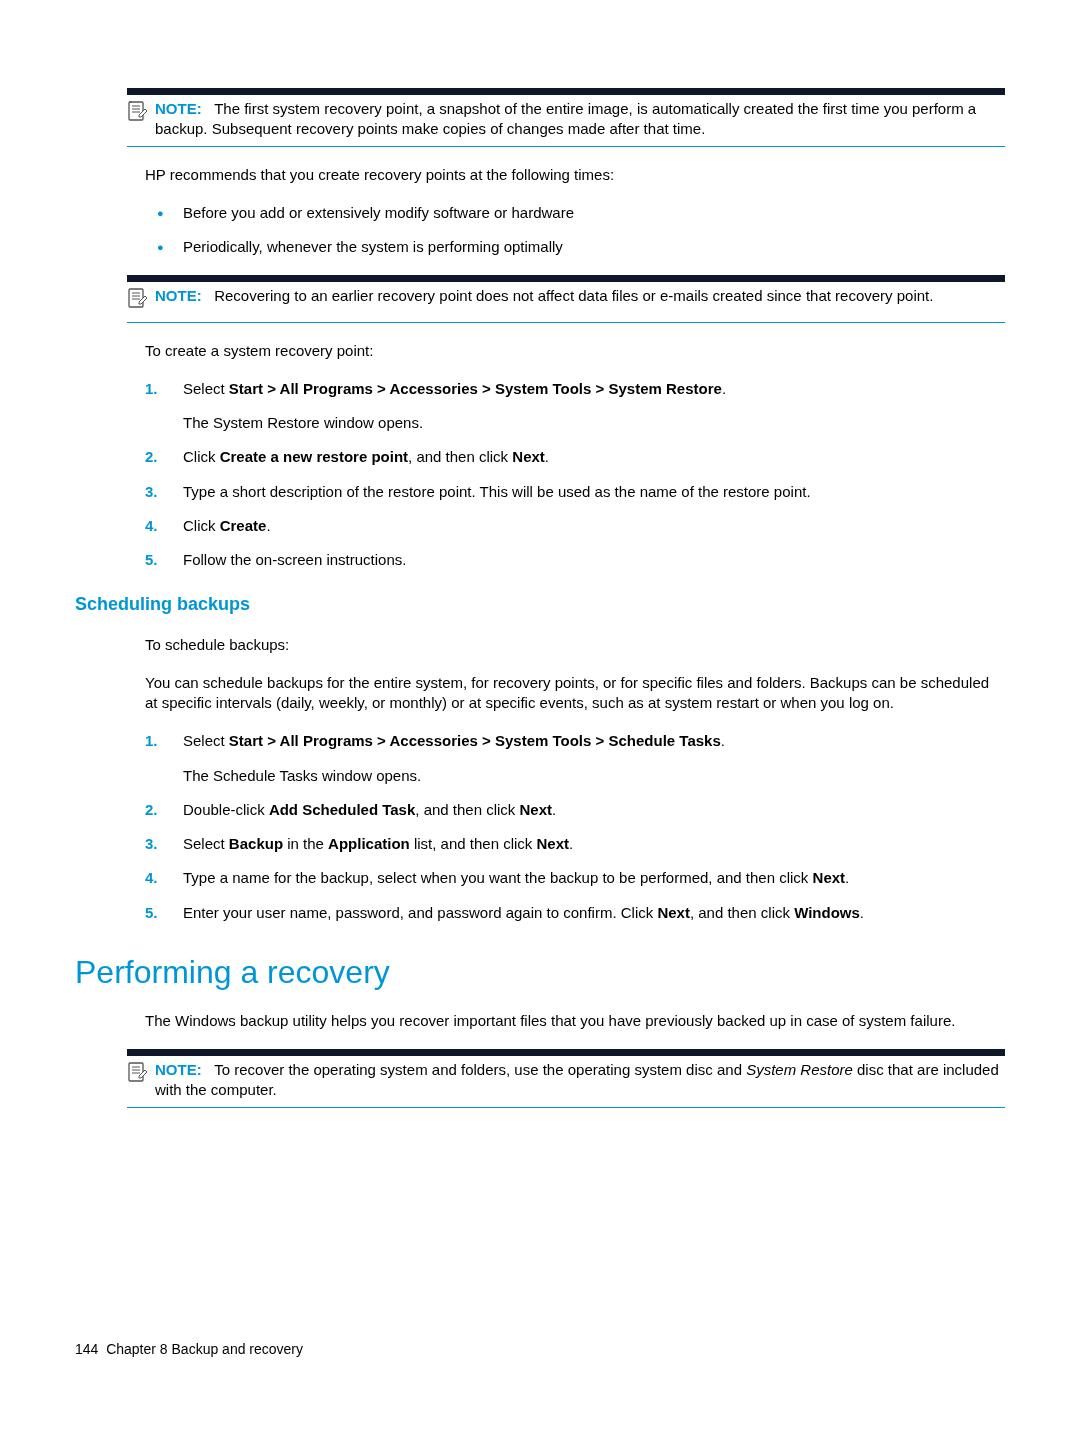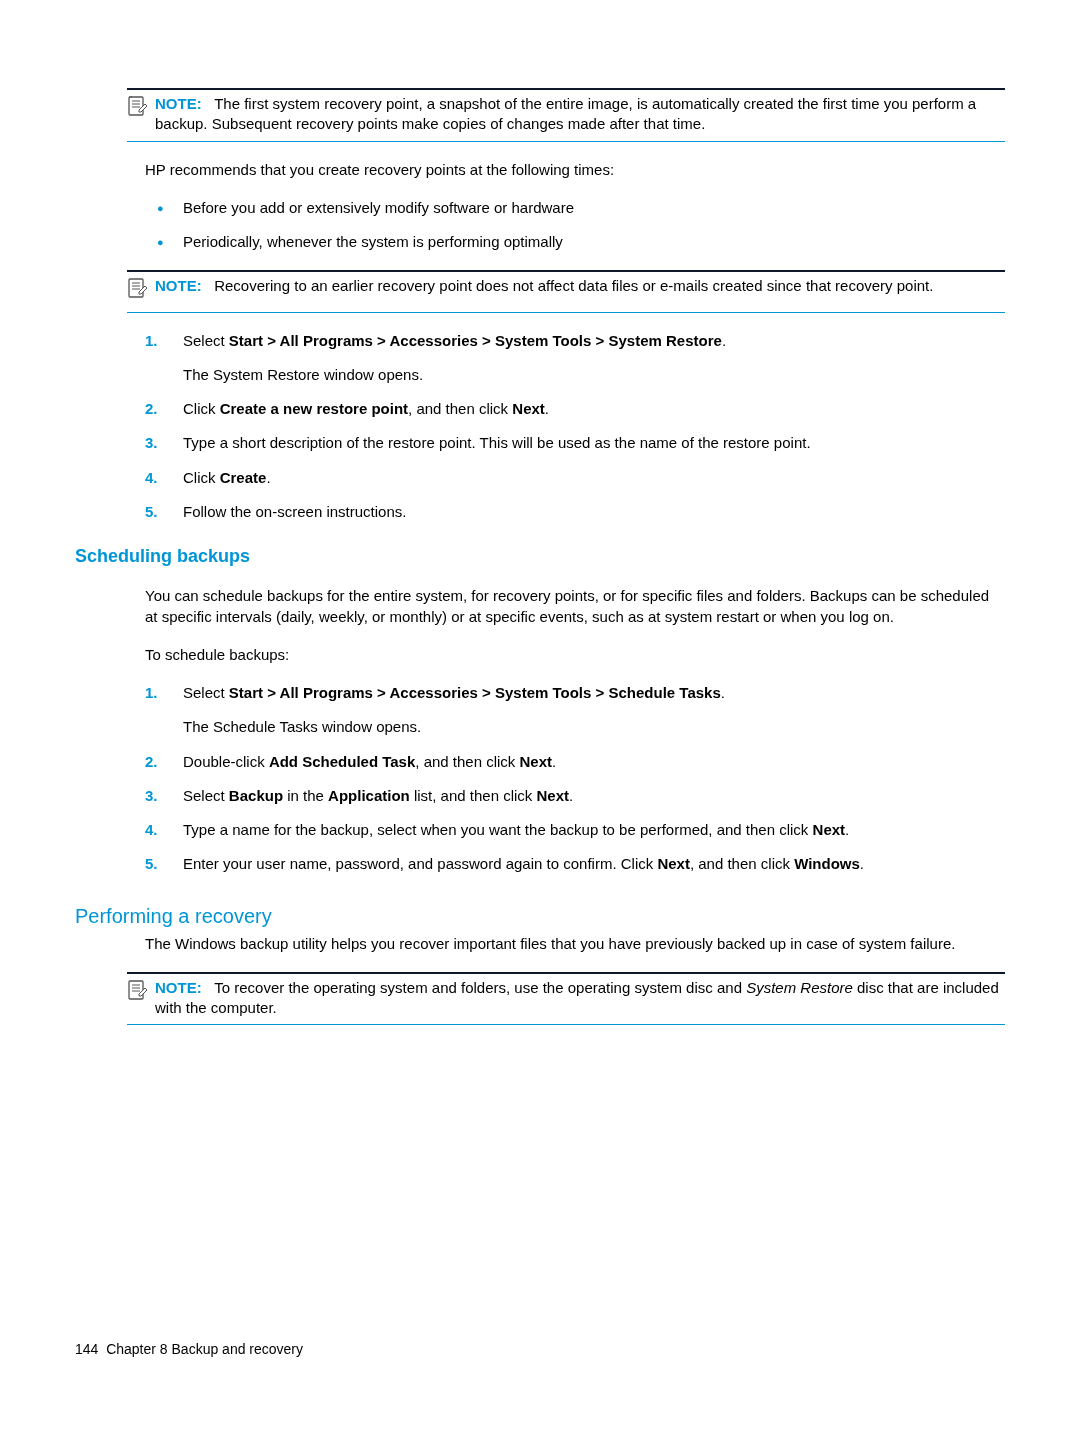--- a/index.html
+++ b/index.html
@@ -15,21 +15,21 @@
     width: 1080px;
     height: 1437px;
     position: relative;
     box-sizing: border-box;
     padding: 88px 75px 0 75px;
   }
   .content {
     width: 100%;
   }
   .note-box {
-    border-top: 2px solid #0f172a;
+    border-top: 7px solid #0f172a;
     border-bottom: 1px solid #0096d6;
     padding: 4px 0 6px 0;
     margin-left: 52px;
     margin-bottom: 18px;
     display: flex;
   }
   .note-icon {
     flex: 0 0 28px;
     padding-top: 2px;
   }
@@ -92,22 +92,22 @@
   }
   .h3 {
     color: #0096d6;
     font-weight: bold;
     font-size: 18px;
     margin: 22px 0 18px 0;
   }
   .h2 {
     color: #0096d6;
     font-weight: normal;
-    font-size: 20px;
-    margin: 28px 0 4px 0;
+    font-size: 32px;
+    margin: 28px 0 17px 0;
   }
   .footer {
     position: absolute;
     bottom: 78px;
     left: 75px;
     font-size: 14px;
   }
   .b { font-weight: bold; }
   .i { font-style: italic; }
 </style>
@@ -148,40 +148,41 @@
             <line x1="5" y1="8" x2="13" y2="8" stroke="#555" stroke-width="1"></line>
             <line x1="5" y1="11" x2="13" y2="11" stroke="#555" stroke-width="1"></line>
             <path d="M12 14 l6 -6 l2 2 l-6 6 l-2 0 z" fill="#fff" stroke="#555" stroke-width="1"></path>
           </svg>
       </div>
       <div class="note-text">
         <span class="note-label">NOTE:</span>&nbsp;&nbsp;&nbsp;<span>Recovering to an earlier recovery point does not affect data files or e-mails created since that recovery point.</span>
       </div>
     </div>
 
+    <div class="body-block">To create a system recovery point:</div>
 
     <ol class="steps">
       <li>
         <span>Select </span><span class="b">Start &gt; All Programs &gt; Accessories &gt; System Tools &gt; System Restore</span><span>.</span>
         <div class="step-sub">The System Restore window opens.</div>
       </li>
       <li>
         <span>Click </span><span class="b">Create a new restore point</span><span>, and then click </span><span class="b">Next</span><span>.</span>
       </li>
       <li>Type a short description of the restore point. This will be used as the name of the restore point.</li>
       <li>
         <span>Click </span><span class="b">Create</span><span>.</span>
       </li>
       <li>Follow the on-screen instructions.</li>
     </ol>
 
     <div class="h3">Scheduling backups</div>
 
+    <div class="body-block">To schedule backups:</div>
     <div class="body-block">You can schedule backups for the entire system, for recovery points, or for specific files and folders. Backups can be scheduled at specific intervals (daily, weekly, or monthly) or at specific events, such as at system restart or when you log on.</div>
-    <div class="body-block">To schedule backups:</div>
 
     <ol class="steps">
       <li>
         <span>Select </span><span class="b">Start &gt; All Programs &gt; Accessories &gt; System Tools &gt; Schedule Tasks</span><span>.</span>
         <div class="step-sub">The Schedule Tasks window opens.</div>
       </li>
       <li>
         <span>Double-click </span><span class="b">Add Scheduled Task</span><span>, and then click </span><span class="b">Next</span><span>.</span>
       </li>
       <li>

